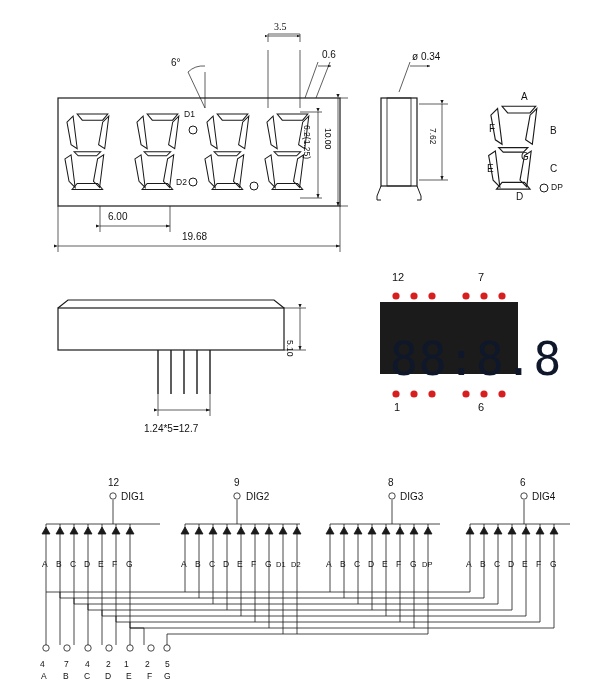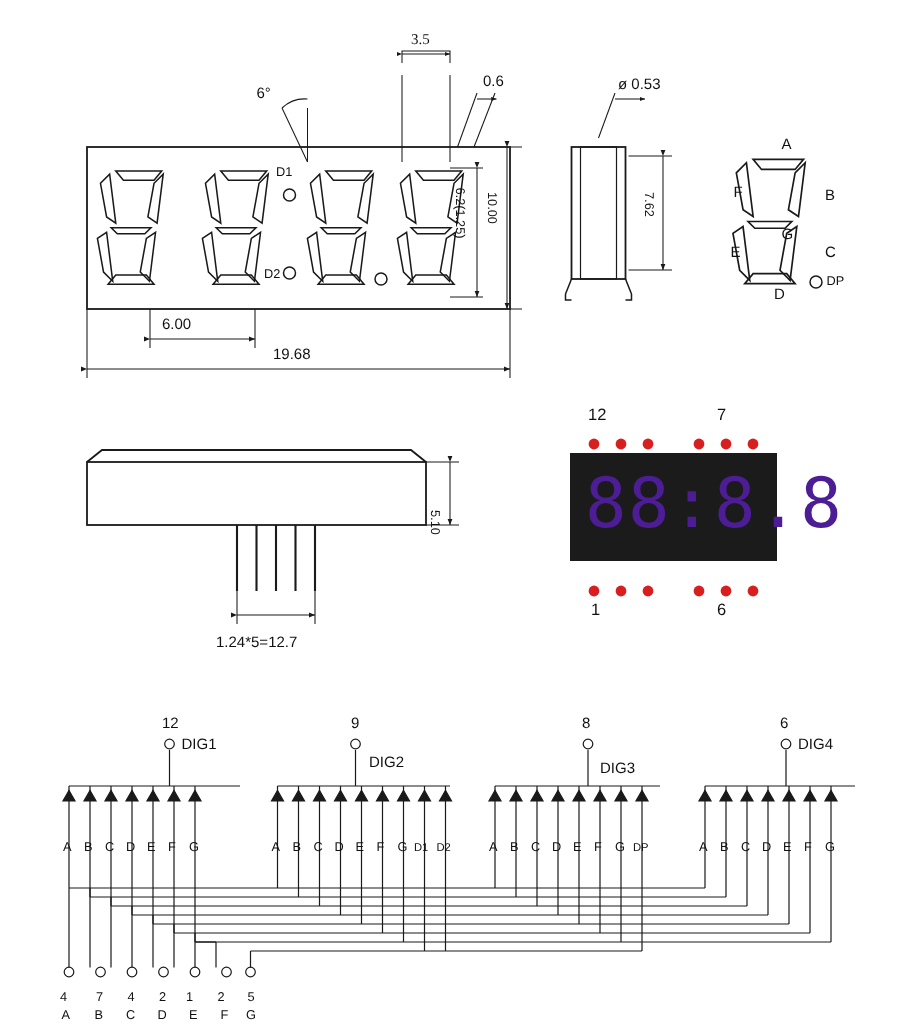--- a/index.html
+++ b/index.html
@@ -16,21 +16,21 @@
   .lbl{
     position:absolute;
     font-family:"Liberation Sans", sans-serif;
     font-size:10px;
     color:#111;
     white-space:nowrap;
     line-height:1;
   }
   .lbl.sm{font-size:8.5px;}
   .lbl.xs{font-size:7.5px;}
-  .lbl.w{color:#4c1d95;}
+  .lbl.w{color:#0f172a;margin-top:24px;}
   .lbl.big{font-size:11px;}
 </style>
 </head>
 <body>
 
 <div class="stage">
 
 <svg width="615" height="690" viewBox="0 0 615 690">
   <defs>
     <marker id="ar" markerWidth="7" markerHeight="7" refX="6" refY="2.4" orient="auto">
@@ -237,21 +237,21 @@
 <span class="lbl" style="left:171px;top:58px;">6°</span>
 <span class="lbl" style="left:274px;top:22px;font-family:Liberation Serif, serif;">3.5</span>
 <span class="lbl" style="left:322px;top:50px;">0.6</span>
 <span class="lbl sm" style="left:184px;top:110px;">D1</span>
 <span class="lbl sm" style="left:176px;top:178px;">D2</span>
 <span class="lbl sm" style="left:311px;top:125px;transform:rotate(90deg);transform-origin:left top;">6.2(1.25)</span>
 <span class="lbl sm" style="left:332px;top:128px;transform:rotate(90deg);transform-origin:left top;">10.00</span>
 <span class="lbl" style="left:108px;top:212px;">6.00</span>
 <span class="lbl" style="left:182px;top:232px;">19.68</span>
 
-<span class="lbl" style="left:412px;top:52px;">ø 0.53</span>
+<span class="lbl" style="left:412px;top:52px;">ø 0.34</span>
 <span class="lbl sm" style="left:437px;top:128px;transform:rotate(90deg);transform-origin:left top;">7.62</span>
 
 <span class="lbl" style="left:521px;top:92px;">A</span>
 <span class="lbl" style="left:489px;top:124px;">F</span>
 <span class="lbl" style="left:550px;top:126px;">B</span>
 <span class="lbl" style="left:521px;top:152px;">G</span>
 <span class="lbl" style="left:487px;top:164px;">E</span>
 <span class="lbl" style="left:550px;top:164px;">C</span>
 <span class="lbl" style="left:516px;top:192px;">D</span>
 <span class="lbl sm" style="left:551px;top:183px;">DP</span>
@@ -261,23 +261,23 @@
 
 <span class="lbl w" style="left:390px;top:312px;font-size:46px;letter-spacing:1px;font-family:'DejaVu Sans Mono', monospace;">88:8.8</span>
 <span class="lbl big" style="left:392px;top:272px;">12</span>
 <span class="lbl big" style="left:478px;top:272px;">7</span>
 <span class="lbl big" style="left:394px;top:402px;">1</span>
 <span class="lbl big" style="left:478px;top:402px;">6</span>
 
 <span class="lbl" style="left:108px;top:478px;">12</span>
 <span class="lbl" style="left:121px;top:492px;">DIG1</span>
 <span class="lbl" style="left:234px;top:478px;">9</span>
-<span class="lbl" style="left:246px;top:504px;">DIG2</span>
+<span class="lbl" style="left:246px;top:492px;">DIG2</span>
 <span class="lbl" style="left:388px;top:478px;">8</span>
-<span class="lbl" style="left:400px;top:492px;margin-top:16px;">DIG3</span>
+<span class="lbl" style="left:400px;top:492px;">DIG3</span>
 <span class="lbl" style="left:520px;top:478px;">6</span>
 <span class="lbl" style="left:532px;top:492px;">DIG4</span>
 
 <span class="lbl sm" style="left:42px;top:560px;">A</span>
 <span class="lbl sm" style="left:56px;top:560px;">B</span>
 <span class="lbl sm" style="left:70px;top:560px;">C</span>
 <span class="lbl sm" style="left:84px;top:560px;">D</span>
 <span class="lbl sm" style="left:98px;top:560px;">E</span>
 <span class="lbl sm" style="left:112px;top:560px;">F</span>
 <span class="lbl sm" style="left:126px;top:560px;">G</span>

